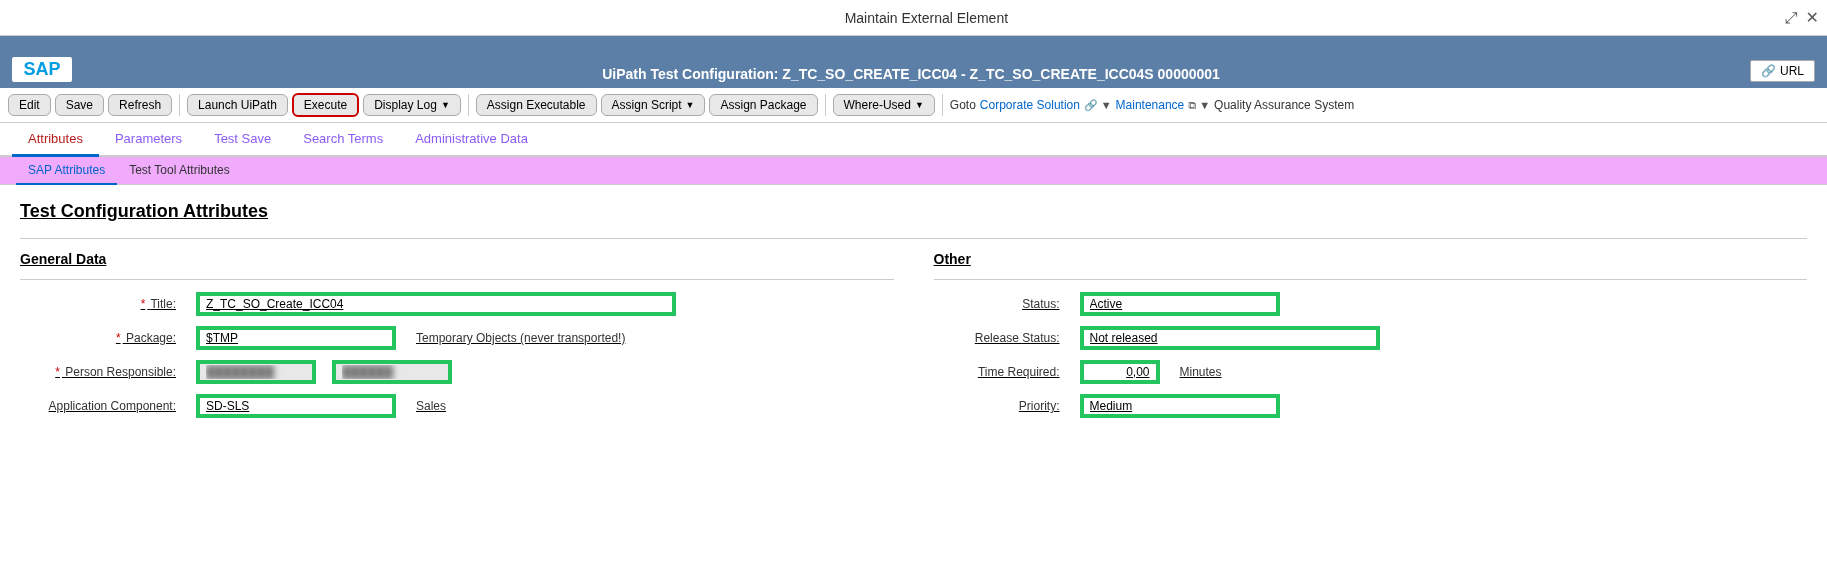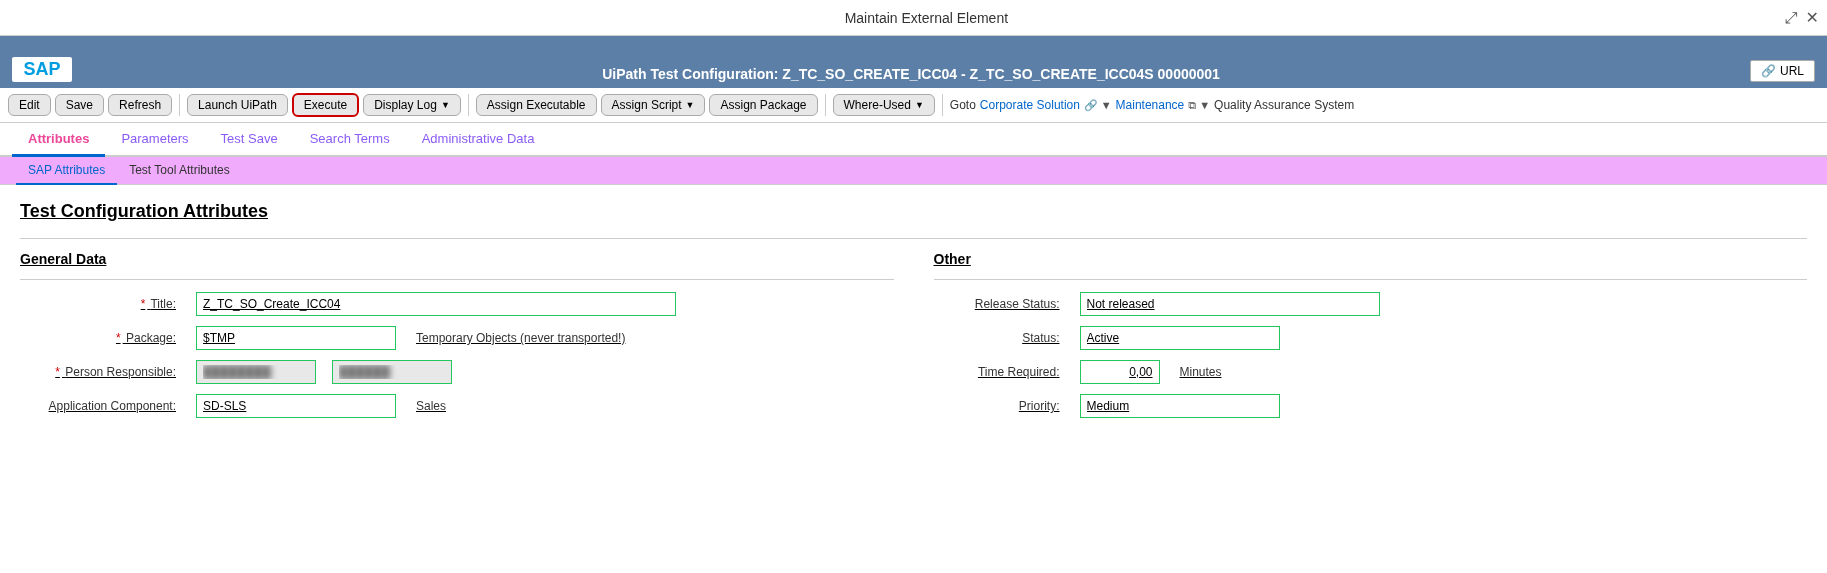--- a/index.html
+++ b/index.html
@@ -50,21 +50,21 @@
     .toolbar-link { color: #0066cc; cursor: pointer; font-size: 12px; text-decoration: none; }
 
     
     .main-tabs {
       display: flex; border-bottom: 2px solid #ccc; padding: 0 12px; background: #fff;
     }
     .main-tab {
       padding: 8px 16px; cursor: pointer; font-size: 13px; color: #8b5cf6;
       border-bottom: 3px solid transparent; margin-bottom: -2px;
     }
-    .main-tab.active { color: #ec4899; border-bottom: 3px solid #0066cc; font-weight: bold; }
+    .main-tab.active { color: #b91c1c; border-bottom: 3px solid #0066cc; font-weight: normal; }
 
     
     .sub-tabs {
       display: flex; padding: 0 16px; border-bottom: 1px solid #ccc; background: #f0abfc;
     }
     .sub-tab {
       padding: 6px 12px; cursor: pointer; font-size: 12px; color: #333;
       border-bottom: 2px solid transparent; margin-bottom: -1px;
     }
     .sub-tab.active { color: #0066cc; border-bottom: 2px solid #0066cc; }
@@ -80,21 +80,21 @@
 
     .field-row {
       display: flex; align-items: center; margin-bottom: 10px; gap: 16px;
     }
     .field-label {
       text-align: right; min-width: 160px; font-size: 12px; color: #333;
       padding-right: 4px;
     }
     .field-required { color: #cc0000; margin-right: 2px; }
     .field-input {
-      border: 1px solid #22c55e; padding: 3px 6px; font-size: 12px;
+      border: 4px solid #22c55e; padding: 3px 6px; font-size: 12px;
       background: #fff; height: 24px;
     }
     .field-input.wide { width: 480px; }
     .field-input.medium { width: 200px; }
     .field-input.small { width: 120px; }
     .field-input.tiny { width: 80px; text-align: right; }
     .field-input.blurred { color: transparent; text-shadow: 0 0 6px rgba(0,0,0,0.5); background: #e8e8e8; }
     .field-text { font-size: 12px; color: #333; margin-left: 4px; }
 
     .right-col { min-width: 420px; }
@@ -209,27 +209,27 @@
         <input class="field-input medium" type="text" value="SD-SLS" style="">
         <span class="field-text">Sales</span>
       </div>
     </div>
 
     <div class="col right-col">
       <div class="col-label">Other</div>
       <hr class="section-divider">
 
       <div class="field-row">
+        <div class="field-label right-field-label">Status:</div>
+        <input class="field-input medium" type="text" value="Active" style="">
+      </div>
+
+      <div class="field-row">
         <div class="field-label right-field-label">Release Status:</div>
         <input class="field-input" type="text" value="Not released" style="width: 300px;">
-      </div>
-
-      <div class="field-row">
-        <div class="field-label right-field-label">Status:</div>
-        <input class="field-input medium" type="text" value="Active" style="">
       </div>
 
       <div class="field-row">
         <div class="field-label right-field-label">Time Required:</div>
         <input class="field-input tiny" type="text" value="0,00" style="">
         <span class="field-text">Minutes</span>
       </div>
 
       <div class="field-row">
         <div class="field-label right-field-label">Priority:</div>

